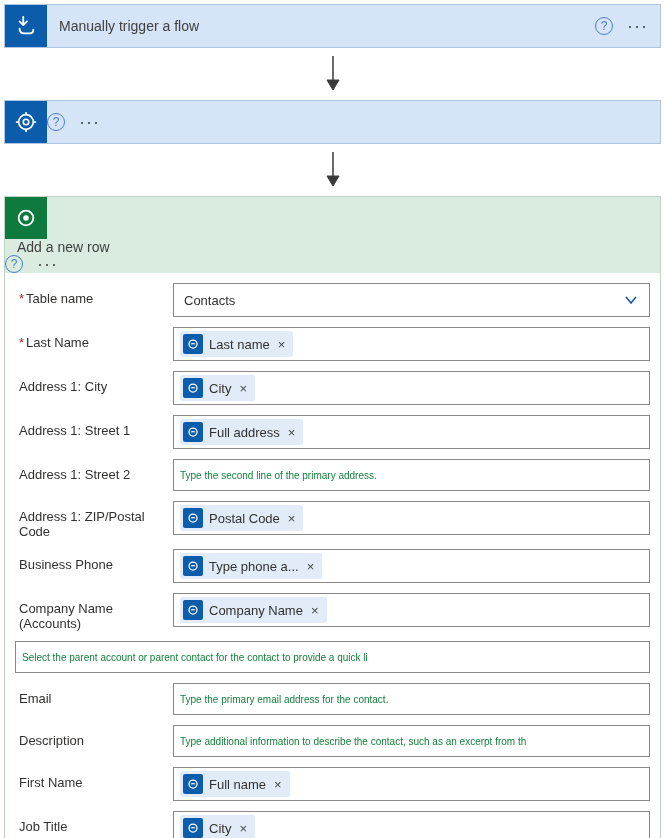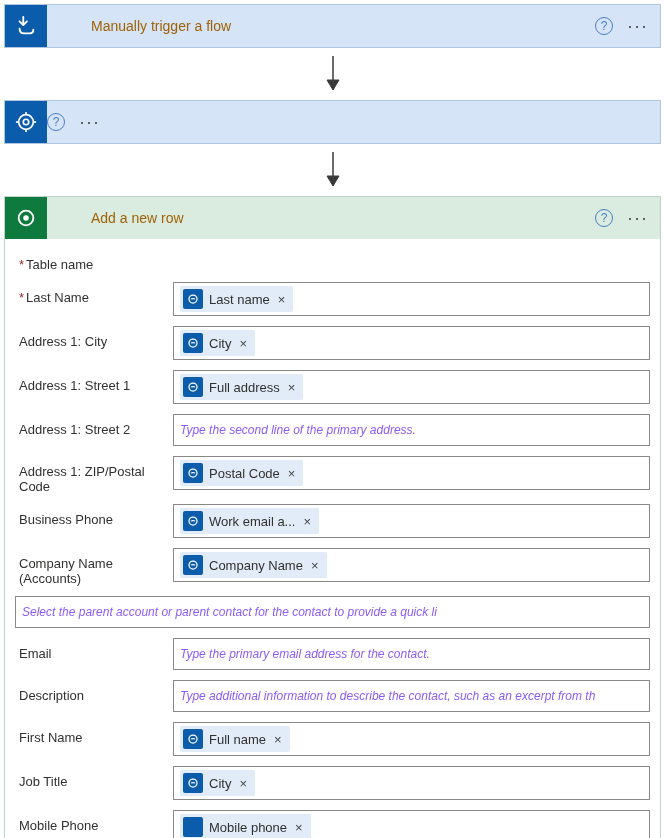--- a/index.html
+++ b/index.html
@@ -21,52 +21,52 @@
   }
   .card.blue-head { background: #d5e4f6; }
   .card-icon {
     width: 42px; height: 42px;
     display: flex; align-items: center; justify-content: center;
     color: #fff;
     flex: none;
   }
   .card-icon.blue { background: #0b5cab; }
   .card-icon.green { background: #0f7a3d; }
-  .card-title { flex: 1; padding: 0 12px; font-size: 14px; color: #a16207; margin-left: 32px; }
+  .card-title { flex: 1; padding: 0 12px; font-size: 14px; color: #404040; }
   .card-actions { display: flex; align-items: center; gap: 14px; padding-right: 12px; }
   .help-icon {
     width: 18px; height: 18px; border: 1.3px solid #4a7fc5; border-radius: 50%;
     color: #4a7fc5; font-size: 12px; display: flex; align-items: center; justify-content: center;
     font-weight: 500;
   }
   .ellipsis { color: #4a4a4a; font-size: 18px; letter-spacing: 1px; line-height: 10px; cursor: pointer; }
   .arrow-wrap { display: flex; justify-content: center; padding: 8px 0 10px 0; }
   .arrow-svg { stroke: #3a3a3a; fill: #3a3a3a; }
 
   .expanded-card { border: 1px solid #bfd3c6; }
   .exp-header {
-    display: flex; align-items: center; background: #d9ecdf; min-height: 42px;
+    display: flex; align-items: flex-start; background: #d9ecdf; min-height: 42px; flex-direction: column;
   }
   .exp-body { background: #fff; padding: 10px 10px 6px 10px; }
   .form-row { display: flex; align-items: flex-start; margin-bottom: 10px; }
   .form-label { width: 158px; padding: 8px 8px 0 4px; font-size: 13px; color: #323130; }
   .form-label .req { color: #a4262c; margin-right: 2px; }
   .form-field { flex: 1; }
   .field-box {
     border: 1px solid #8a8886;
     min-height: 32px;
     display: flex; align-items: center;
     padding: 3px 6px;
     gap: 6px;
     flex-wrap: wrap;
     background: #fff;
   }
   .field-box.select { justify-content: space-between; padding: 0 10px; height: 34px; }
   .chev-down { color: #1657a8; font-size: 14px; }
-  .placeholder { color: #8b5cf6; font-size: 12px; white-space: nowrap; overflow: hidden; text-overflow: ellipsis; width: 100%; font-style: italic; }
+  .placeholder { color: #15803d; font-size: 10px; white-space: nowrap; overflow: hidden; text-overflow: ellipsis; width: 100%; }
   .token {
     display: inline-flex; align-items: center; gap: 6px;
     background: #e1ecf8;
     border-radius: 2px;
     padding: 3px 8px 3px 3px;
     font-size: 13px;
     color: #323130;
   }
   .token-icon {
     width: 20px; height: 20px; background: #0b5cab; border-radius: 2px;
@@ -139,20 +139,30 @@
       <div class="card-actions">
         <div class="help-icon">?</div>
         <div class="ellipsis">···</div>
       </div>
     </div>
 
     <div class="exp-body">
 
       <div class="form-row">
         <div class="form-label"><span class="req">*</span><span>Table name</span></div>
+        <div class="form-field">
+          <div class="field-box select">
+            <span class="sel-val">Contacts</span>
+            <span class="chev-down">
+              <svg width="16" height="16" viewBox="0 0 16 16">
+                  <path d="M3 5 L8 11 L13 5" fill="none" stroke="#1657a8" stroke-width="1.6"></path>
+                </svg>
+            </span>
+          </div>
+        </div>
       </div>
 
       <div class="form-row">
         <div class="form-label"><span class="req">*</span><span>Last Name</span></div>
         <div class="form-field">
           <div class="field-box">
             <span class="token">
               <span class="token-icon">
                   <svg width="12" height="12" viewBox="0 0 24 24" fill="none" stroke="#fff" stroke-width="2.5">
                     <circle cx="12" cy="12" r="8"></circle>
@@ -233,21 +243,21 @@
         <div class="form-label">Business Phone</div>
         <div class="form-field">
           <div class="field-box">
             <span class="token">
               <span class="token-icon">
                   <svg width="12" height="12" viewBox="0 0 24 24" fill="none" stroke="#fff" stroke-width="2.5">
                     <circle cx="12" cy="12" r="8"></circle>
                     <path d="M8 12 a8 4 0 0 1 8 0"></path>
                   </svg>
                 </span>
-              <span>Work email a...</span>
+              <span>Type phone a...</span>
               <span class="token-x">×</span>
             </span>
           </div>
         </div>
       </div>
 
       <div class="form-row">
         <div class="form-label">Company Name (Accounts)</div>
         <div class="form-field">
           <div class="field-box">

